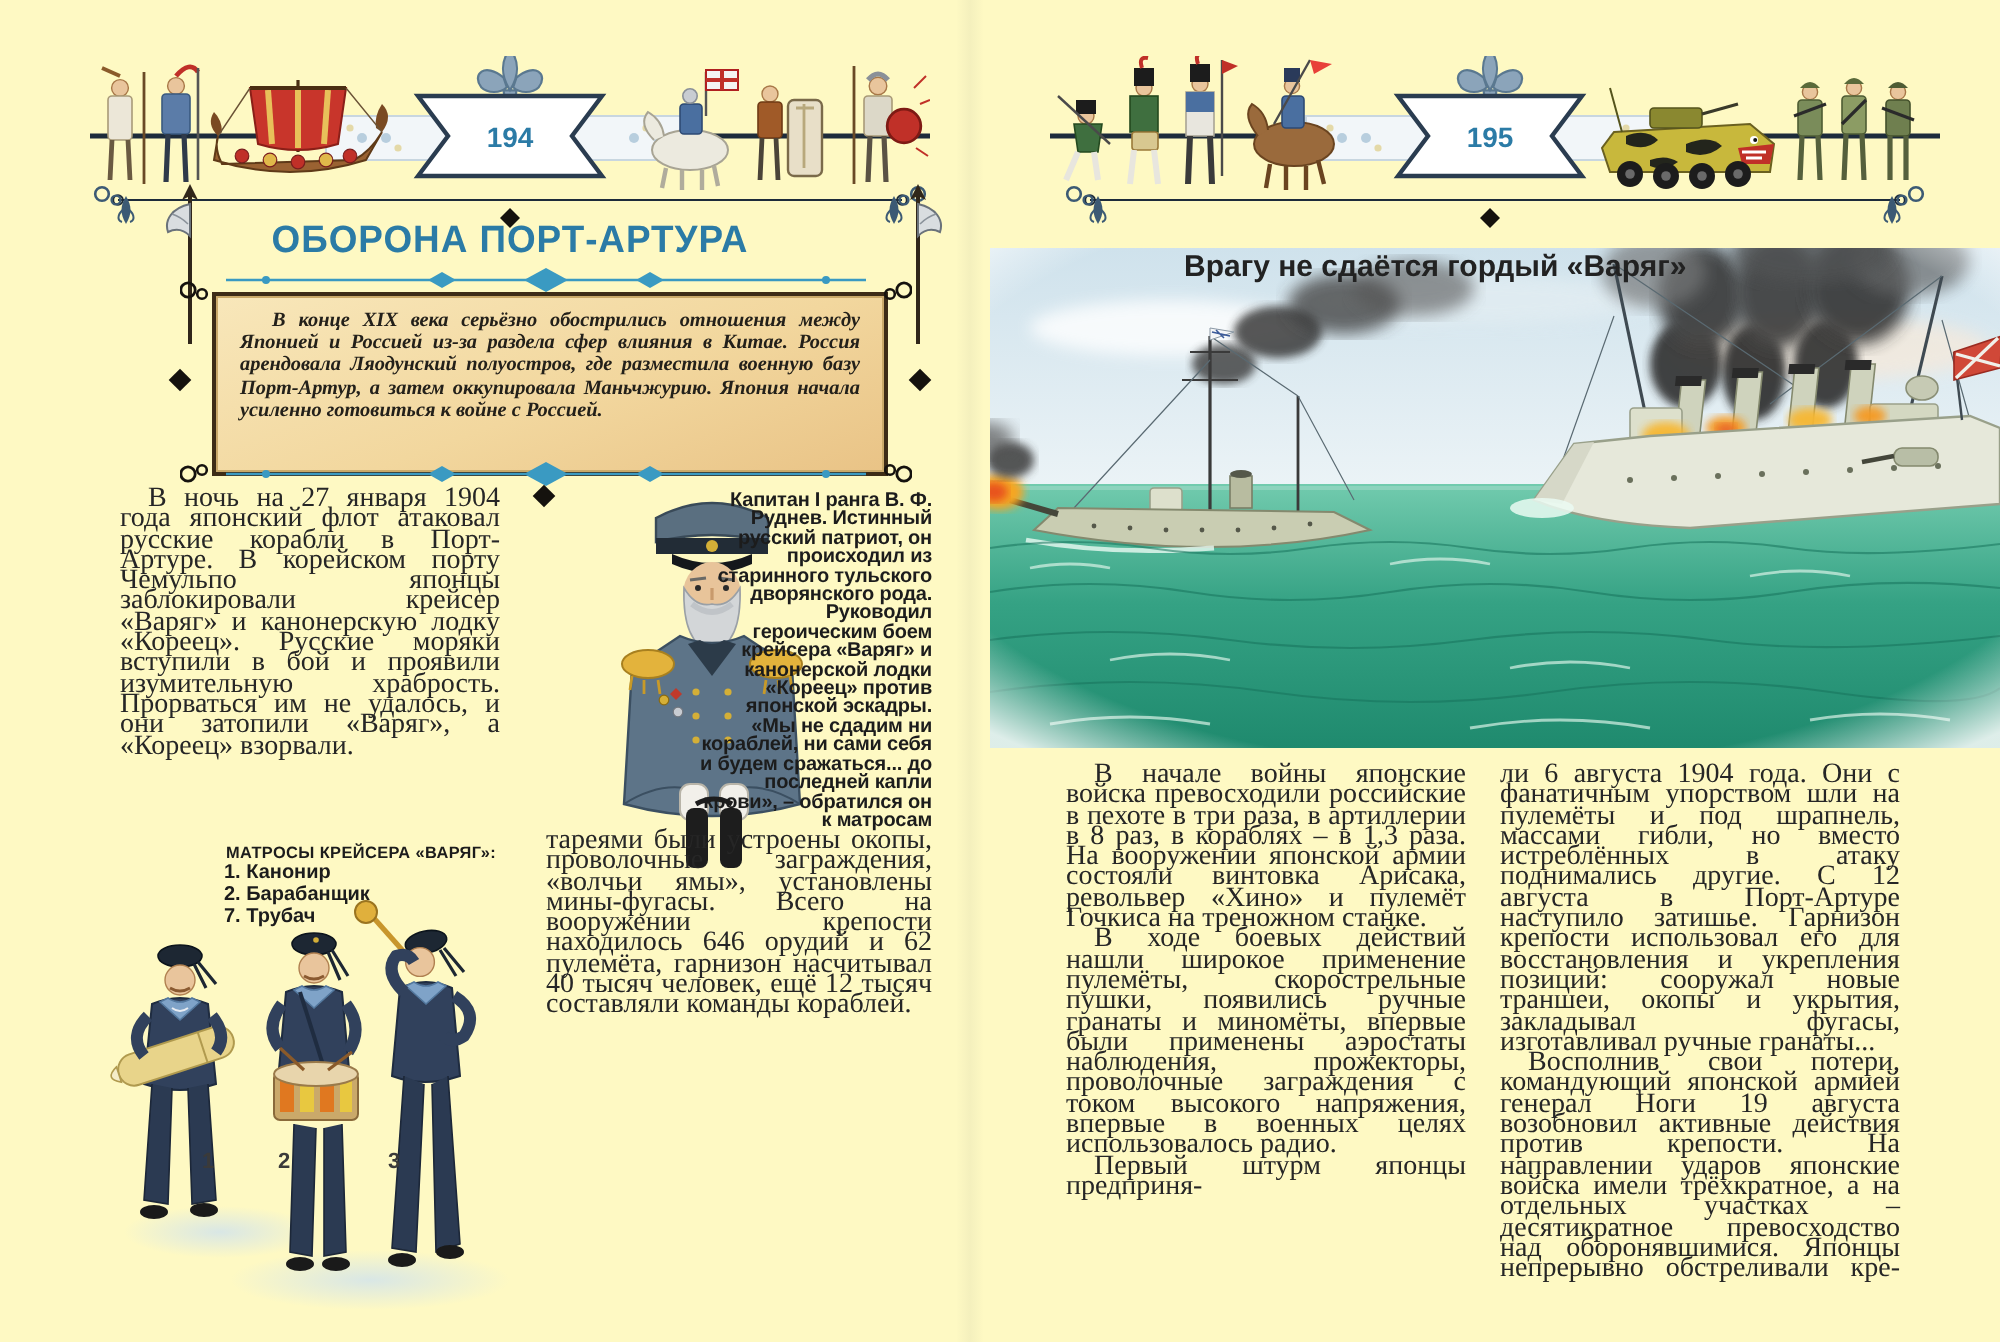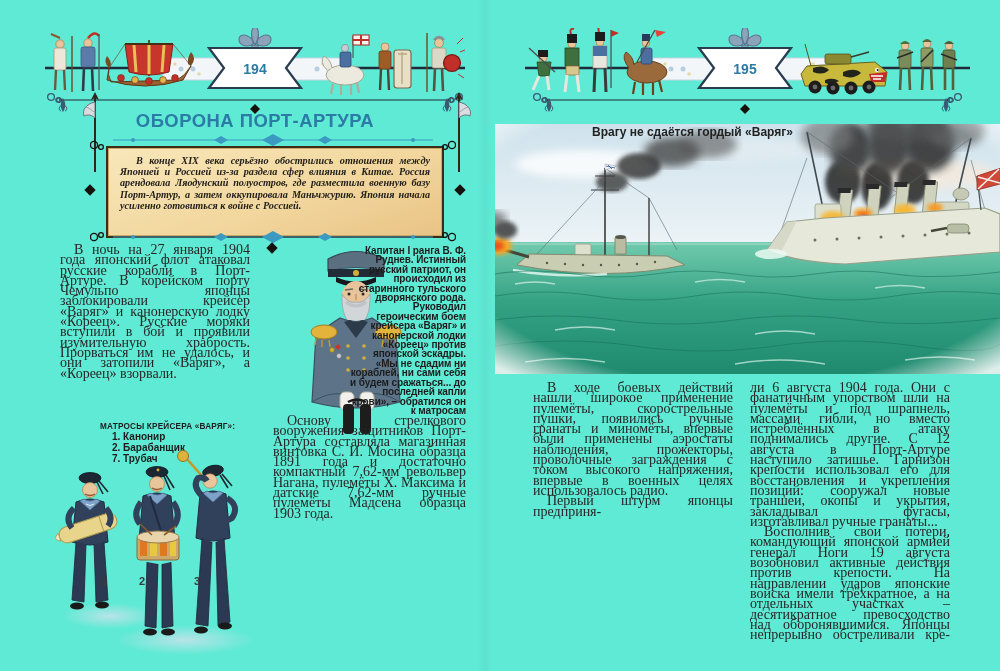--- a/index.html
+++ b/index.html
@@ -1,40 +1,40 @@
 <!DOCTYPE html>
 <html><head>
 <meta charset="utf-8">
 <style>
   html,body{margin:0;padding:0;background:#ffffff;}
-  .spread{position:relative;width:1000px;height:671px;background:#5eead4;overflow:hidden;
+  .spread{position:relative;width:1000px;height:671px;background:#fef9c3;overflow:hidden;
           font-family:"Liberation Serif",serif;}
   .spine{position:absolute;left:478px;top:0;width:14px;height:671px;
          background:linear-gradient(90deg,rgba(0,0,0,0) 0%,rgba(60,70,80,0.05) 50%,rgba(0,0,0,0) 100%);}
   .abs{position:absolute;}
   
   .bodycol{font-size:14px;line-height:10.3px;color:#262626;text-align:justify;}
   .para{margin:0;text-indent:14px;}
   .para.cont{text-indent:0;}
   .para.out{text-align-last:justify;}
   
   .title{font-family:"Liberation Sans",sans-serif;font-weight:bold;font-size:19px;
          letter-spacing:.5px;color:#2b7ba6;text-align:center;transform:scaleX(.97);}
   
   .introbox{background:linear-gradient(160deg,#f8e7ba 0%,#f2d79e 55%,#e9c386 100%);
             border:2px solid #3d2c17;box-shadow:0 0 0 1px #c9a96a inset;}
   .introtext{font-style:italic;font-weight:bold;font-size:10.2px;line-height:11.2px;
              color:#23201a;text-align:justify;padding:7px 12px 0 12px;text-indent:16px;}
   
   .capt{font-family:"Liberation Sans",sans-serif;font-weight:bold;color:#1c1c1c;}
   .captain-cap{font-size:10px;line-height:9.4px;text-align:right;letter-spacing:-.1px;}
-  .sailors-head{font-size:8.2px;letter-spacing:.2px;}
+  .sailors-head{font-size:8.2px;letter-spacing:.2px;margin-left:13px;}
   .legend{font-size:10px;line-height:10.8px;}
   .fig-num{font-size:11px;color:#3a3a3a;}
-  .paint-cap{font-size:12px;color:#222;}
+  .paint-cap{font-size:15px;color:#222;}
   .blackdiamond{width:8px;height:8px;background:#15120e;transform:rotate(45deg);}
 </style>
 </head>
 <body>
 
 <div class="spread">
   <div class="spine"></div>
 
   <svg width="0" height="0" style="position:absolute">
     <defs>
@@ -247,21 +247,21 @@
     <rect x="42" y="150" width="14" height="18" rx="5" fill="#f2f0ea" stroke="#b8b4a8" stroke-width="1"></rect>
     <rect x="62" y="150" width="14" height="18" rx="5" fill="#f2f0ea" stroke="#b8b4a8" stroke-width="1"></rect>
     <rect x="45" y="162" width="11" height="30" rx="4" fill="#1d1d1d"></rect>
     <rect x="62" y="162" width="11" height="30" rx="4" fill="#1d1d1d"></rect>
     <path d="M50,160 Q59,155 68,160" stroke="#1d1d1d" stroke-width="2.5" fill="none"></path>
   </svg>
 
   <div class="abs capt captain-cap" style="left:350px;top:246px;width:116px">Капитан I ранга В. Ф. Руднев. Истинный русский патриот, он происходил из старинного тульского дворянского рода. Руководил героическим боем крейсера «Варяг» и канонерской лодки «Кореец» против японской эскадры. «Мы не сдадим ни кораблей, ни сами себя и будем сражаться... до последней капли крови», – обратился он к матросам</div>
 
   <div class="abs bodycol" style="left:273px;top:416px;width:193px">
-    <p class="para">Основу стрелкового вооружения защитников Порт-Артура составляла магазинная винтовка С. И. Мосина образца 1891 года и достаточно компактный 7,62-мм револьвер Нагана, пулемёты Х. Максима и датские 7,62-мм ручные пулемёты Мадсена образца 1903 года.</p>
+    <p class="para cont">тареями были устроены окопы, проволочные заграждения, «волчьи ямы», установлены мины-фугасы. Всего на вооружении крепости находилось 646 орудий и 62 пулемёта, гарнизон насчитывал 40 тысяч человек, ещё 12 тысяч составляли команды кораблей.</p>
   </div>
 
   <div class="abs capt sailors-head" style="left:100px;top:422px;width:160px">МАТРОСЫ КРЕЙСЕРА «ВАРЯГ»:</div>
   <div class="abs capt legend" style="left:112px;top:432px">
     <div>1. Канонир</div>
     <div>2. Барабанщик</div>
     <div>7. Трубач</div>
   </div>
 
   <svg class="abs" style="left:50px;top:448px" width="210" height="210" viewBox="0 0 210 210">
@@ -573,20 +573,21 @@
       <path d="M20,160 q20,-4 40,0 M200,158 q25,-5 50,0 M380,164 q25,-5 50,0"></path>
       <path d="M60,206 q30,-6 60,0 M260,210 q30,-6 60,0"></path>
       <path d="M30,238 q40,-7 80,0 M240,240 q45,-8 90,0 M410,236 q35,-6 70,0"></path>
     </g>
     <rect x="0" y="0" width="505" height="250" fill="url(#vign)"></rect>
   </svg>
 
   <div class="abs capt paint-cap" style="left:592px;top:125px">Врагу не сдаётся гордый «Варяг»</div>
 
   <div class="abs bodycol" style="left:533px;top:383px;width:200px">
+    <p class="para">В начале войны японские войска превосходили российские в пехоте в три раза, в артиллерии в 8 раз, в кораблях – в 1,3 раза. На вооружении японской армии состояли винтовка Арисака, револьвер «Хино» и пулемёт Гочкиса на треножном станке.</p>
     <p class="para">В ходе боевых действий нашли широкое применение пулемёты, скорострельные пушки, появились ручные гранаты и миномёты, впервые были применены аэростаты наблюдения, прожекторы, проволочные заграждения с током высокого напряжения, впервые в военных целях использовалось радио.</p>
     <p class="para out">Первый штурм японцы предприня-</p>
   </div>
 
   <div class="abs bodycol" style="left:750px;top:383px;width:200px">
     <p class="para cont">ли 6 августа 1904 года. Они с фанатичным упорством шли на пулемёты и под шрапнель, массами гибли, но вместо истреблённых в атаку поднимались другие. С 12 августа в Порт-Артуре наступило затишье. Гарнизон крепости использовал его для восстановления и укрепления позиций: сооружал новые траншеи, окопы и укрытия, закладывал фугасы, изготавливал ручные гранаты...</p>
     <p class="para out">Восполнив свои потери, командующий японской армией генерал Ноги 19 августа возобновил активные действия против крепости. На направлении ударов японские войска имели трёхкратное, а на отдельных участках – десятикратное превосходство над оборонявшимися. Японцы непрерывно обстреливали кре-</p>
   </div>
 
 </div>

